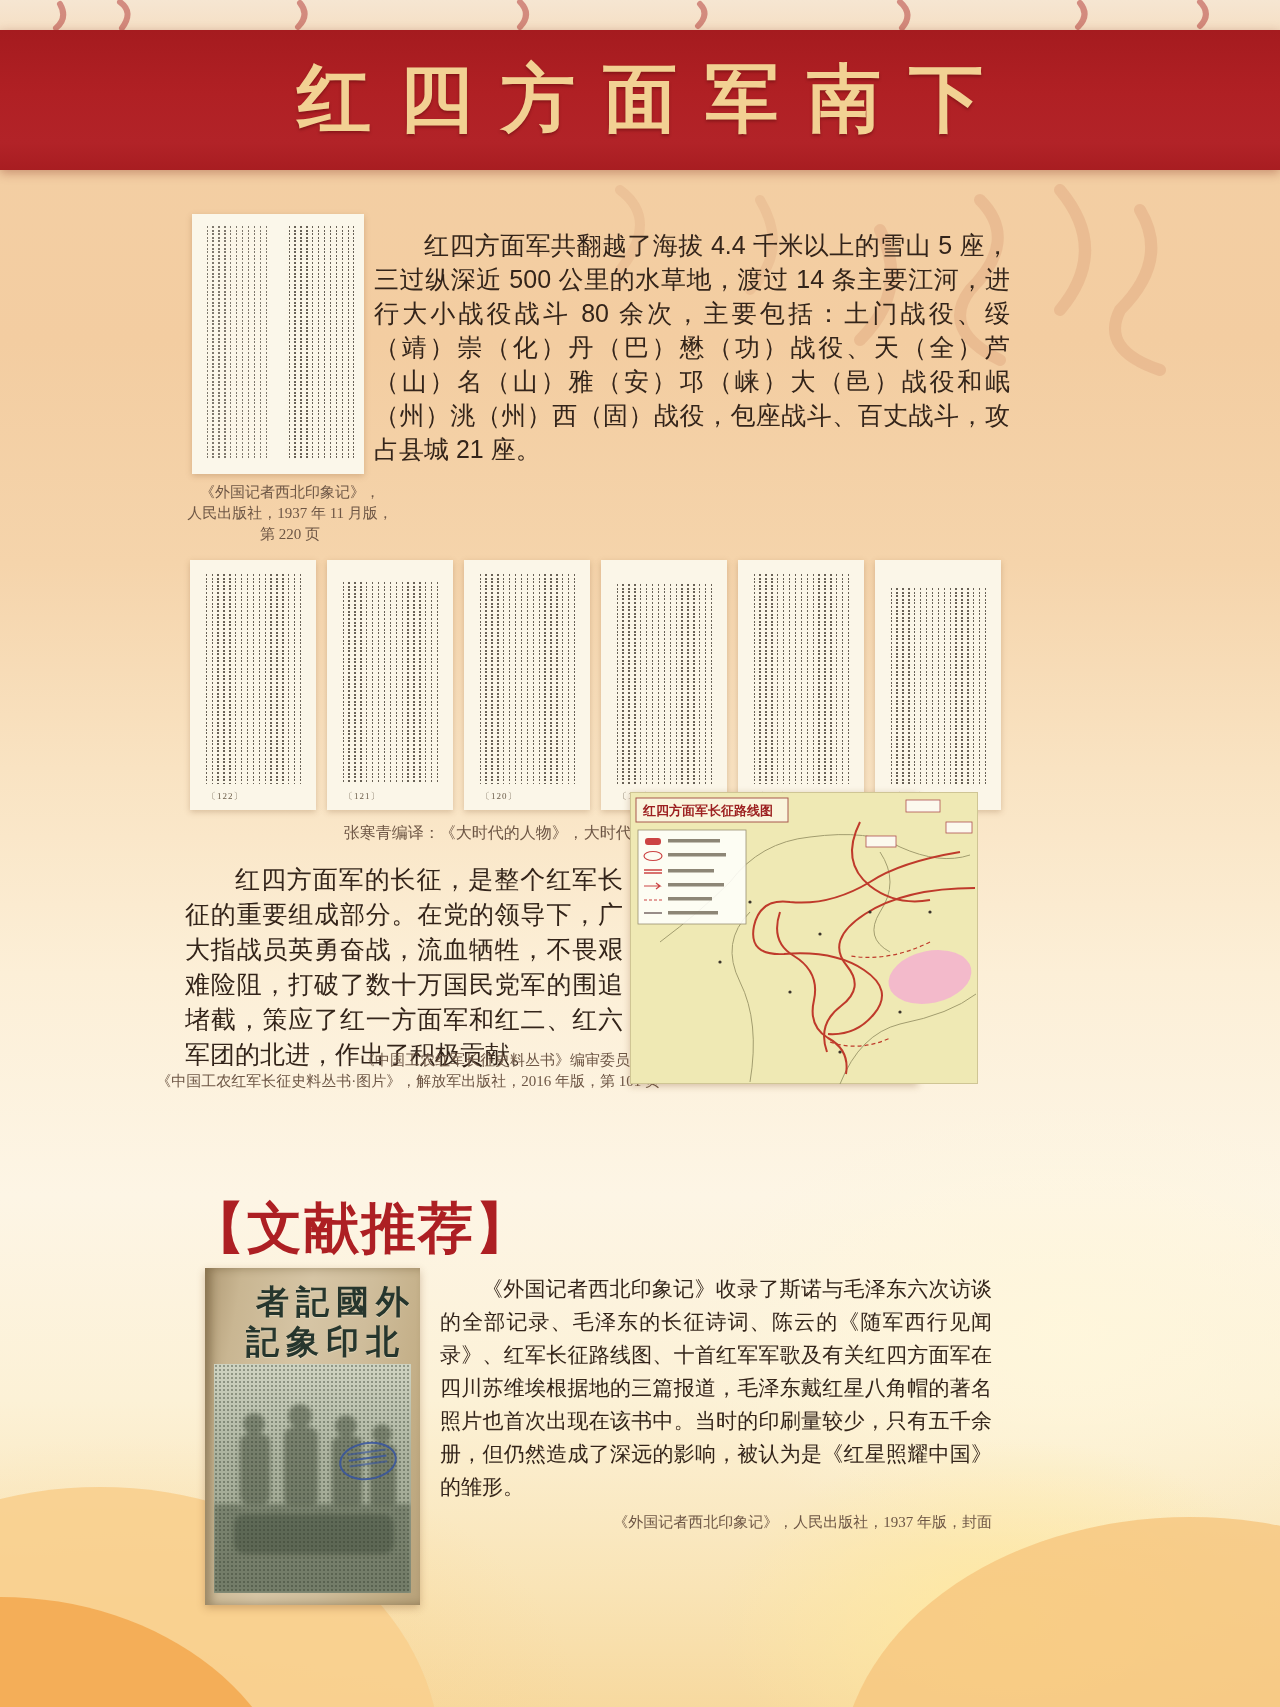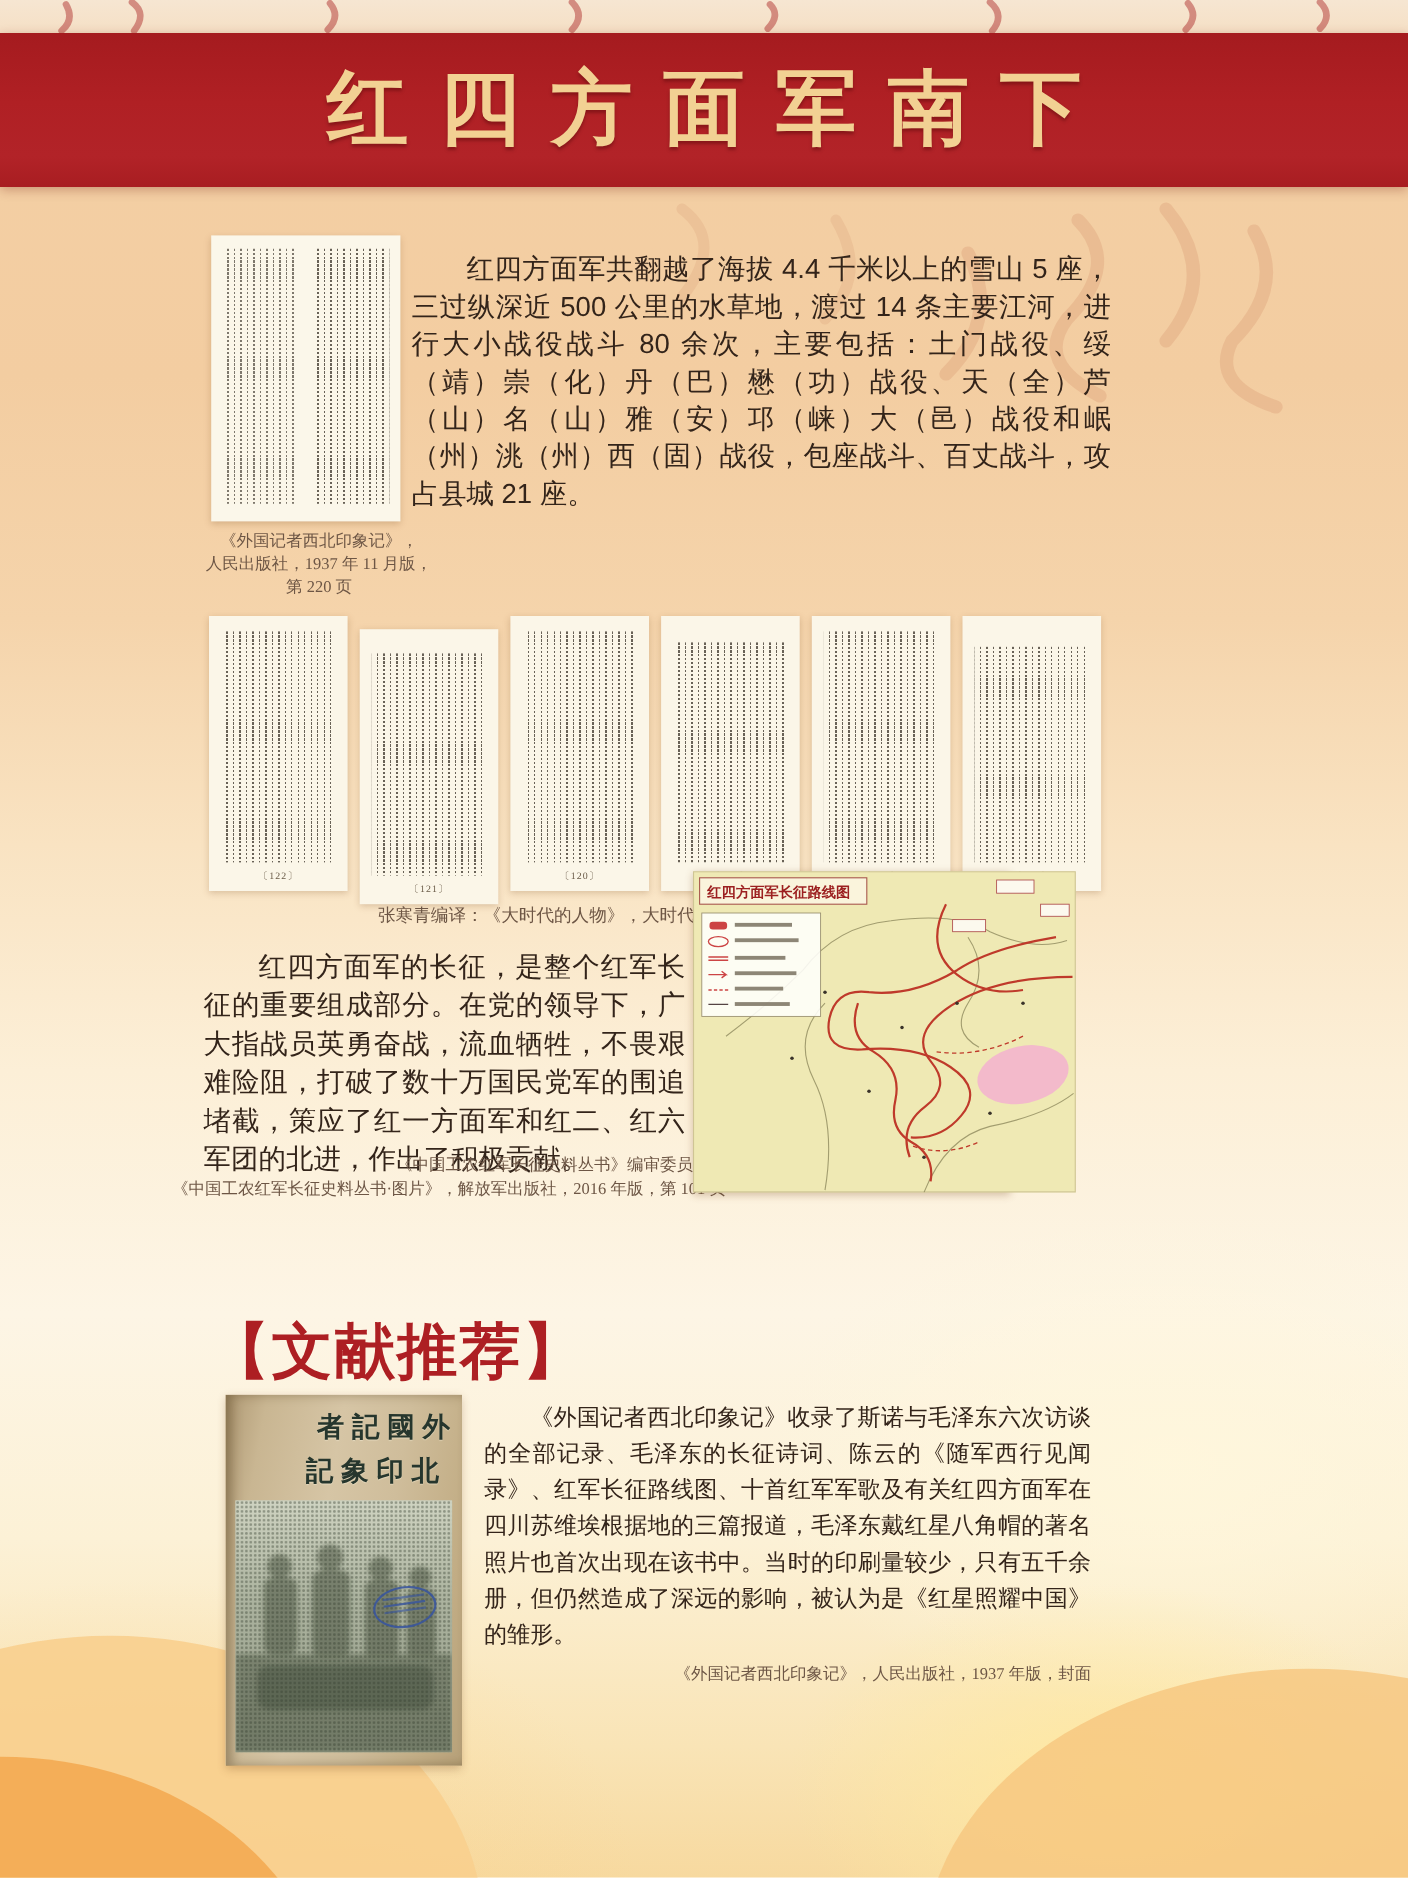--- a/index.html
+++ b/index.html
@@ -41,38 +41,38 @@
     box-shadow:0 2px 6px rgba(120,70,30,.25);
   }
   .vtext{
     position:absolute;
     background-image:
       repeating-linear-gradient(180deg, rgba(251,246,232,0) 0 2px, #fbf6e8 2px 3.6px),
       repeating-linear-gradient(90deg, transparent 0 4.6px, rgba(48,40,30,.72) 4.6px 5.9px);
   }
   .vtext.light{opacity:.85;}
   .pnum{
-    position:absolute;bottom:7px;left:0;width:100%;text-align:center;
-    font-size:9px;color:#6a5b48;font-family:"Liberation Serif",serif;letter-spacing:1px;
+    position:absolute;bottom:7px;left:0;width:100%;text-align:left;
+    font-size:9px;color:#6a5b48;font-family:"Liberation Serif",serif;letter-spacing:1px;padding-left:17px;
   }
   
   .rec-heading{
     font-family:"Liberation Serif",serif;font-weight:bold;
     font-size:55px;color:#ad1f23;letter-spacing:2px;
   }
   
   .cover{
     left:205px;top:1268px;width:215px;height:337px;
     background:linear-gradient(100deg,#af9974 0%,#c9b692 14%,#d6c5a5 40%,#cfbd9b 62%,#c2ad85 86%,#b7a179 100%);
     box-shadow:inset 6px 0 10px rgba(60,40,10,.35), 0 3px 8px rgba(120,70,30,.3);
   }
   .cover-row{
     position:absolute;right:4px;white-space:nowrap;overflow:hidden;
     font-family:Liberation Serif, serif;font-weight:bold;color:#26362d;
-    font-size:25px;letter-spacing:7px;text-shadow:0 1px 1px rgba(255,250,230,.4);
+    font-size:33px;letter-spacing:7px;text-shadow:0 1px 1px rgba(255,250,230,.4);
   }
   .cover-photo{
     position:absolute;left:9px;right:9px;top:96px;bottom:12px;
     background:
       linear-gradient(180deg, rgba(230,232,215,.55), rgba(150,158,135,.25) 40%, rgba(90,100,75,.35) 100%),
       #b3baa7;
     overflow:hidden;
   }
   .halftone{
     position:absolute;inset:0;
@@ -124,21 +124,21 @@
 
   <div class="abs" style="left:374px;top:228px;">
     <div class="para intro-para">红四方面军共翻越了海拔 4.4 千米以上的雪山 5 座，三过纵深近 500 公里的水草地，渡过 14 条主要江河，进行大小战役战斗 80 余次，主要包括：土门战役、绥（靖）崇（化）丹（巴）懋（功）战役、天（全）芦（山）名（山）雅（安）邛（崃）大（邑）战役和岷（州）洮（州）西（固）战役，包座战斗、百丈战斗，攻占县城 21 座。</div>
   </div>
 
   <div class="abs" style="left:190px;top:560px;width:820px;height:250px;">
     <div class="paper abs" style="left:0;top:0;width:126px;height:250px;">
       <div class="vtext" style="left:11px;right:11px;top:14px;bottom:26px;"></div>
       <div class="pnum">〔122〕</div>
     </div>
-    <div class="paper abs" style="left:137px;top:0;width:126px;height:250px;margin-top:12px;">
+    <div class="paper abs" style="left:137px;top:0;width:126px;height:250px;">
       <div class="vtext" style="left:11px;right:11px;top:22px;bottom:26px;"></div>
       <div class="pnum">〔121〕</div>
     </div>
     <div class="paper abs" style="left:274px;top:0;width:126px;height:250px;">
       <div class="vtext" style="left:11px;right:11px;top:14px;bottom:26px;"></div>
       <div class="pnum">〔120〕</div>
     </div>
     <div class="paper abs" style="left:411px;top:0;width:126px;height:250px;">
       <div class="vtext" style="left:11px;right:11px;top:24px;bottom:26px;"></div>
       <div class="pnum">〔119〕</div>

